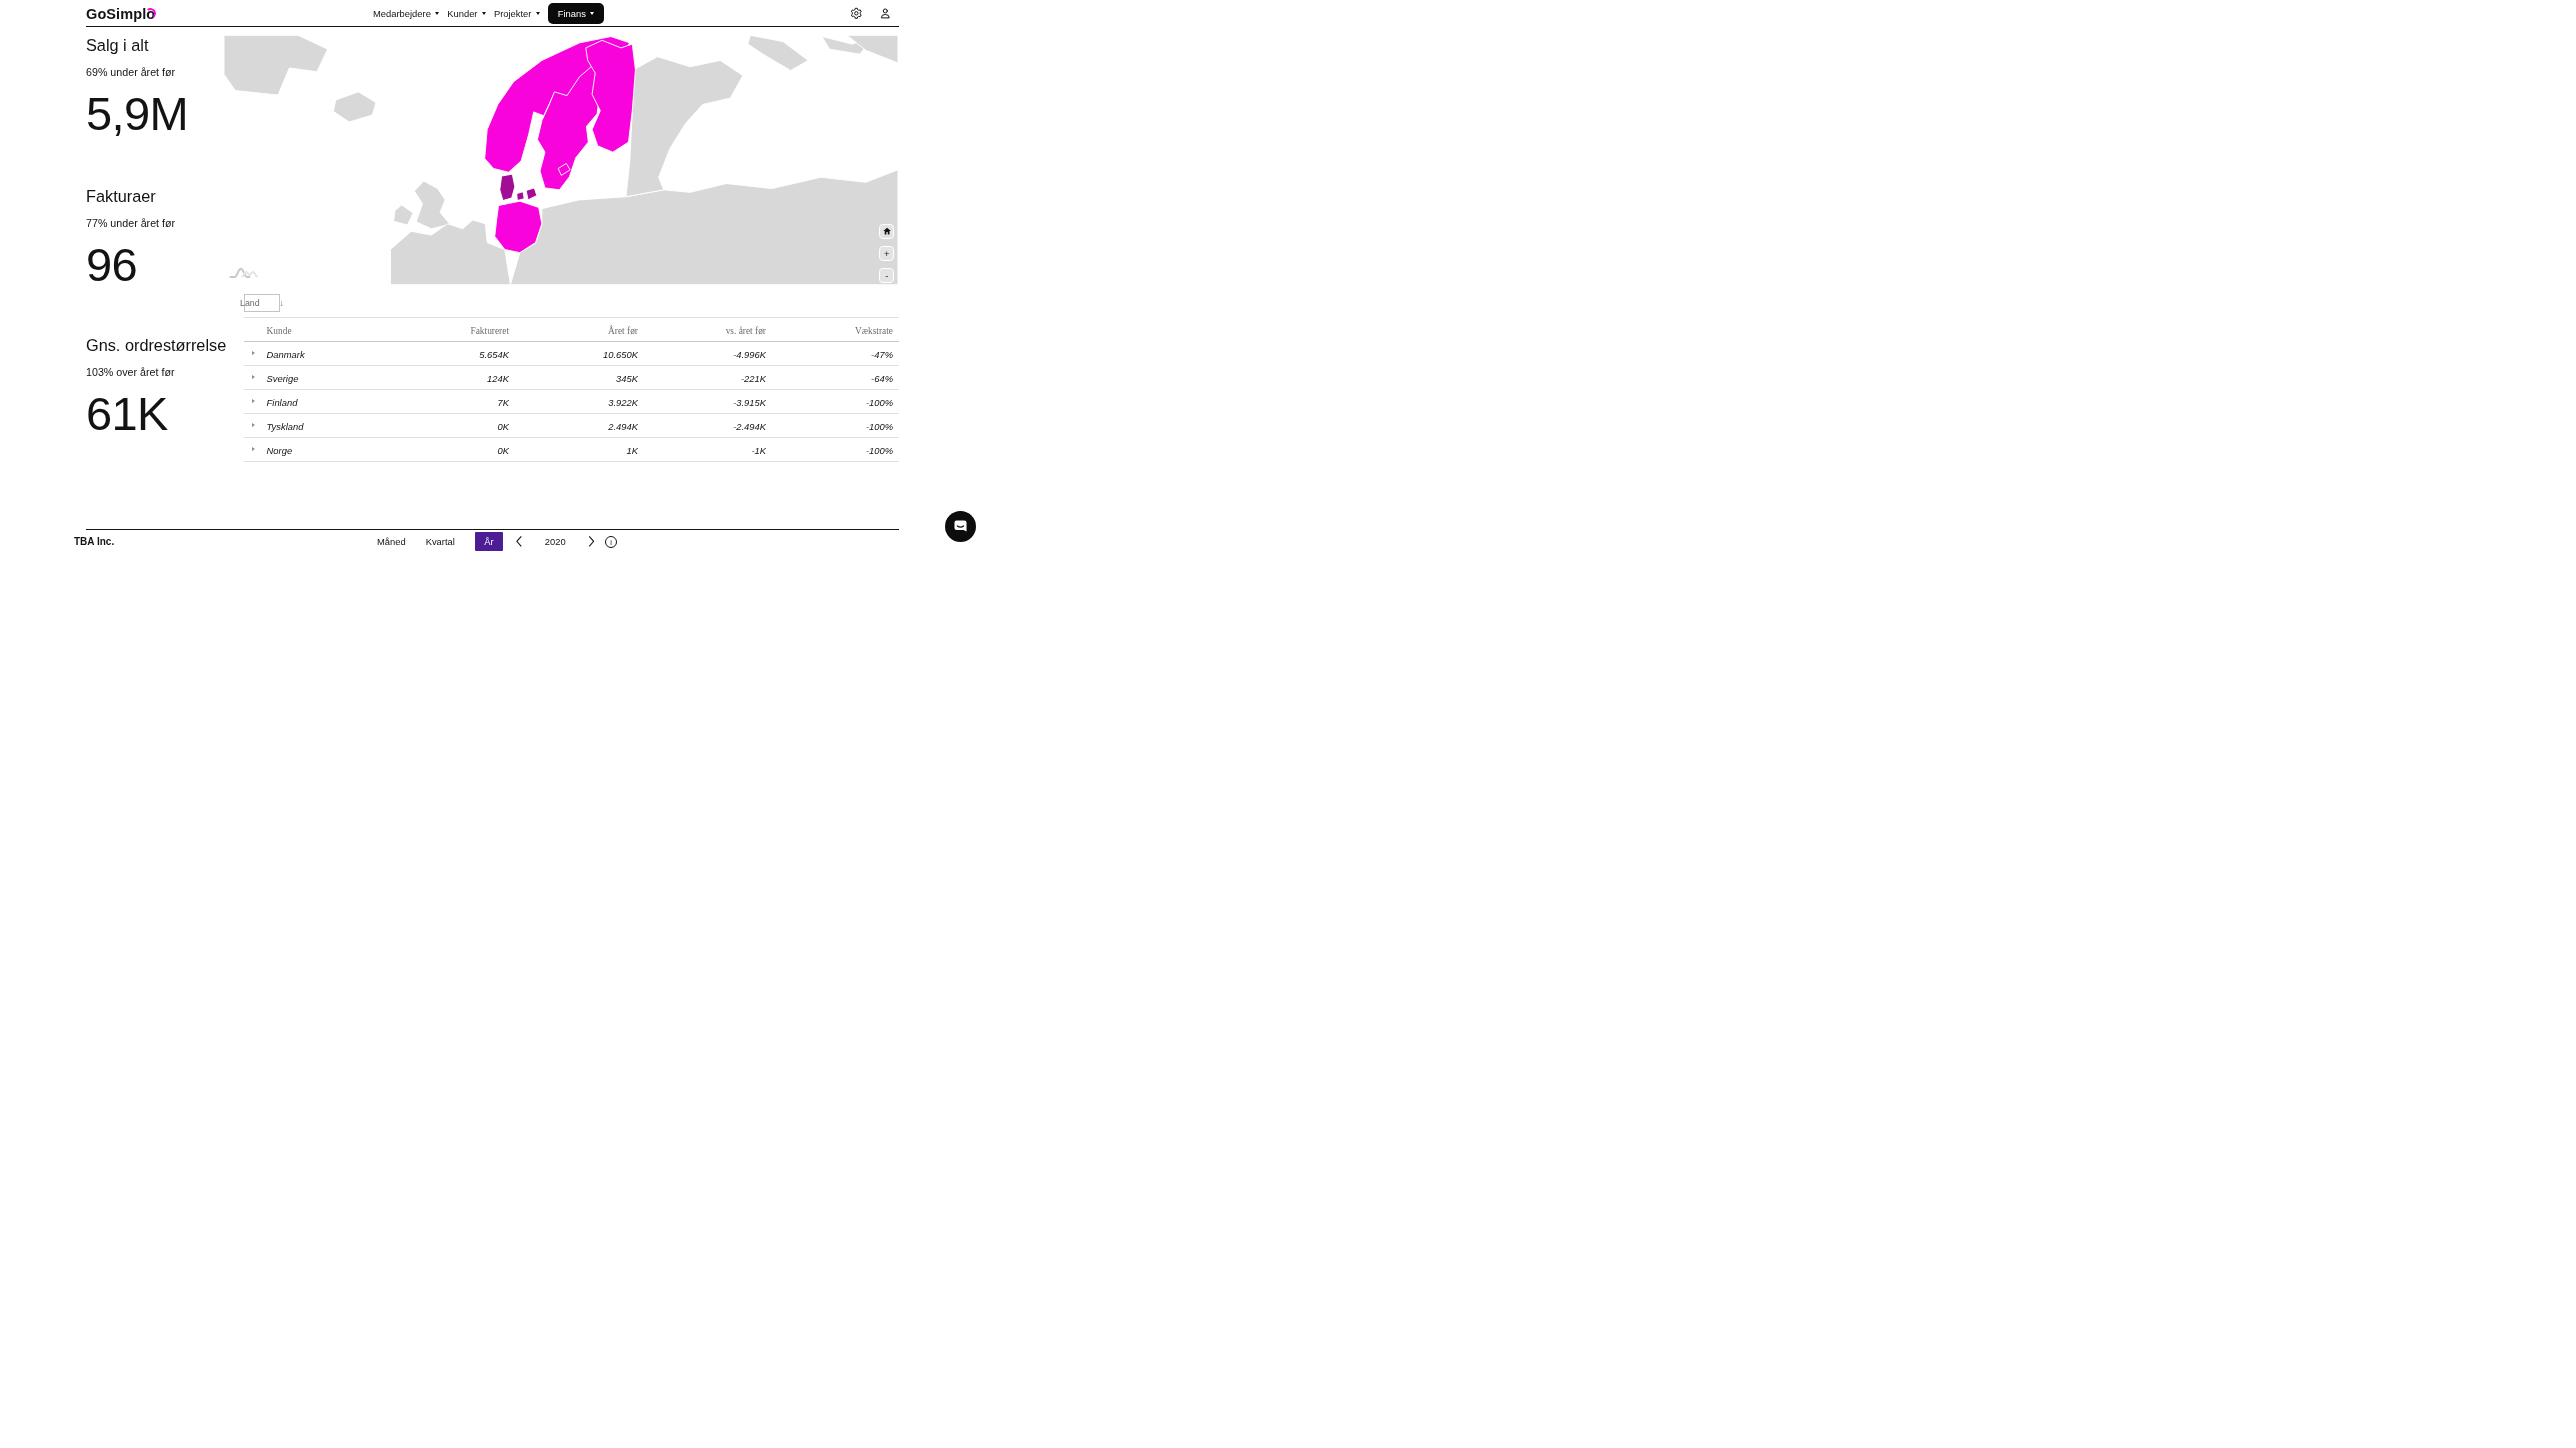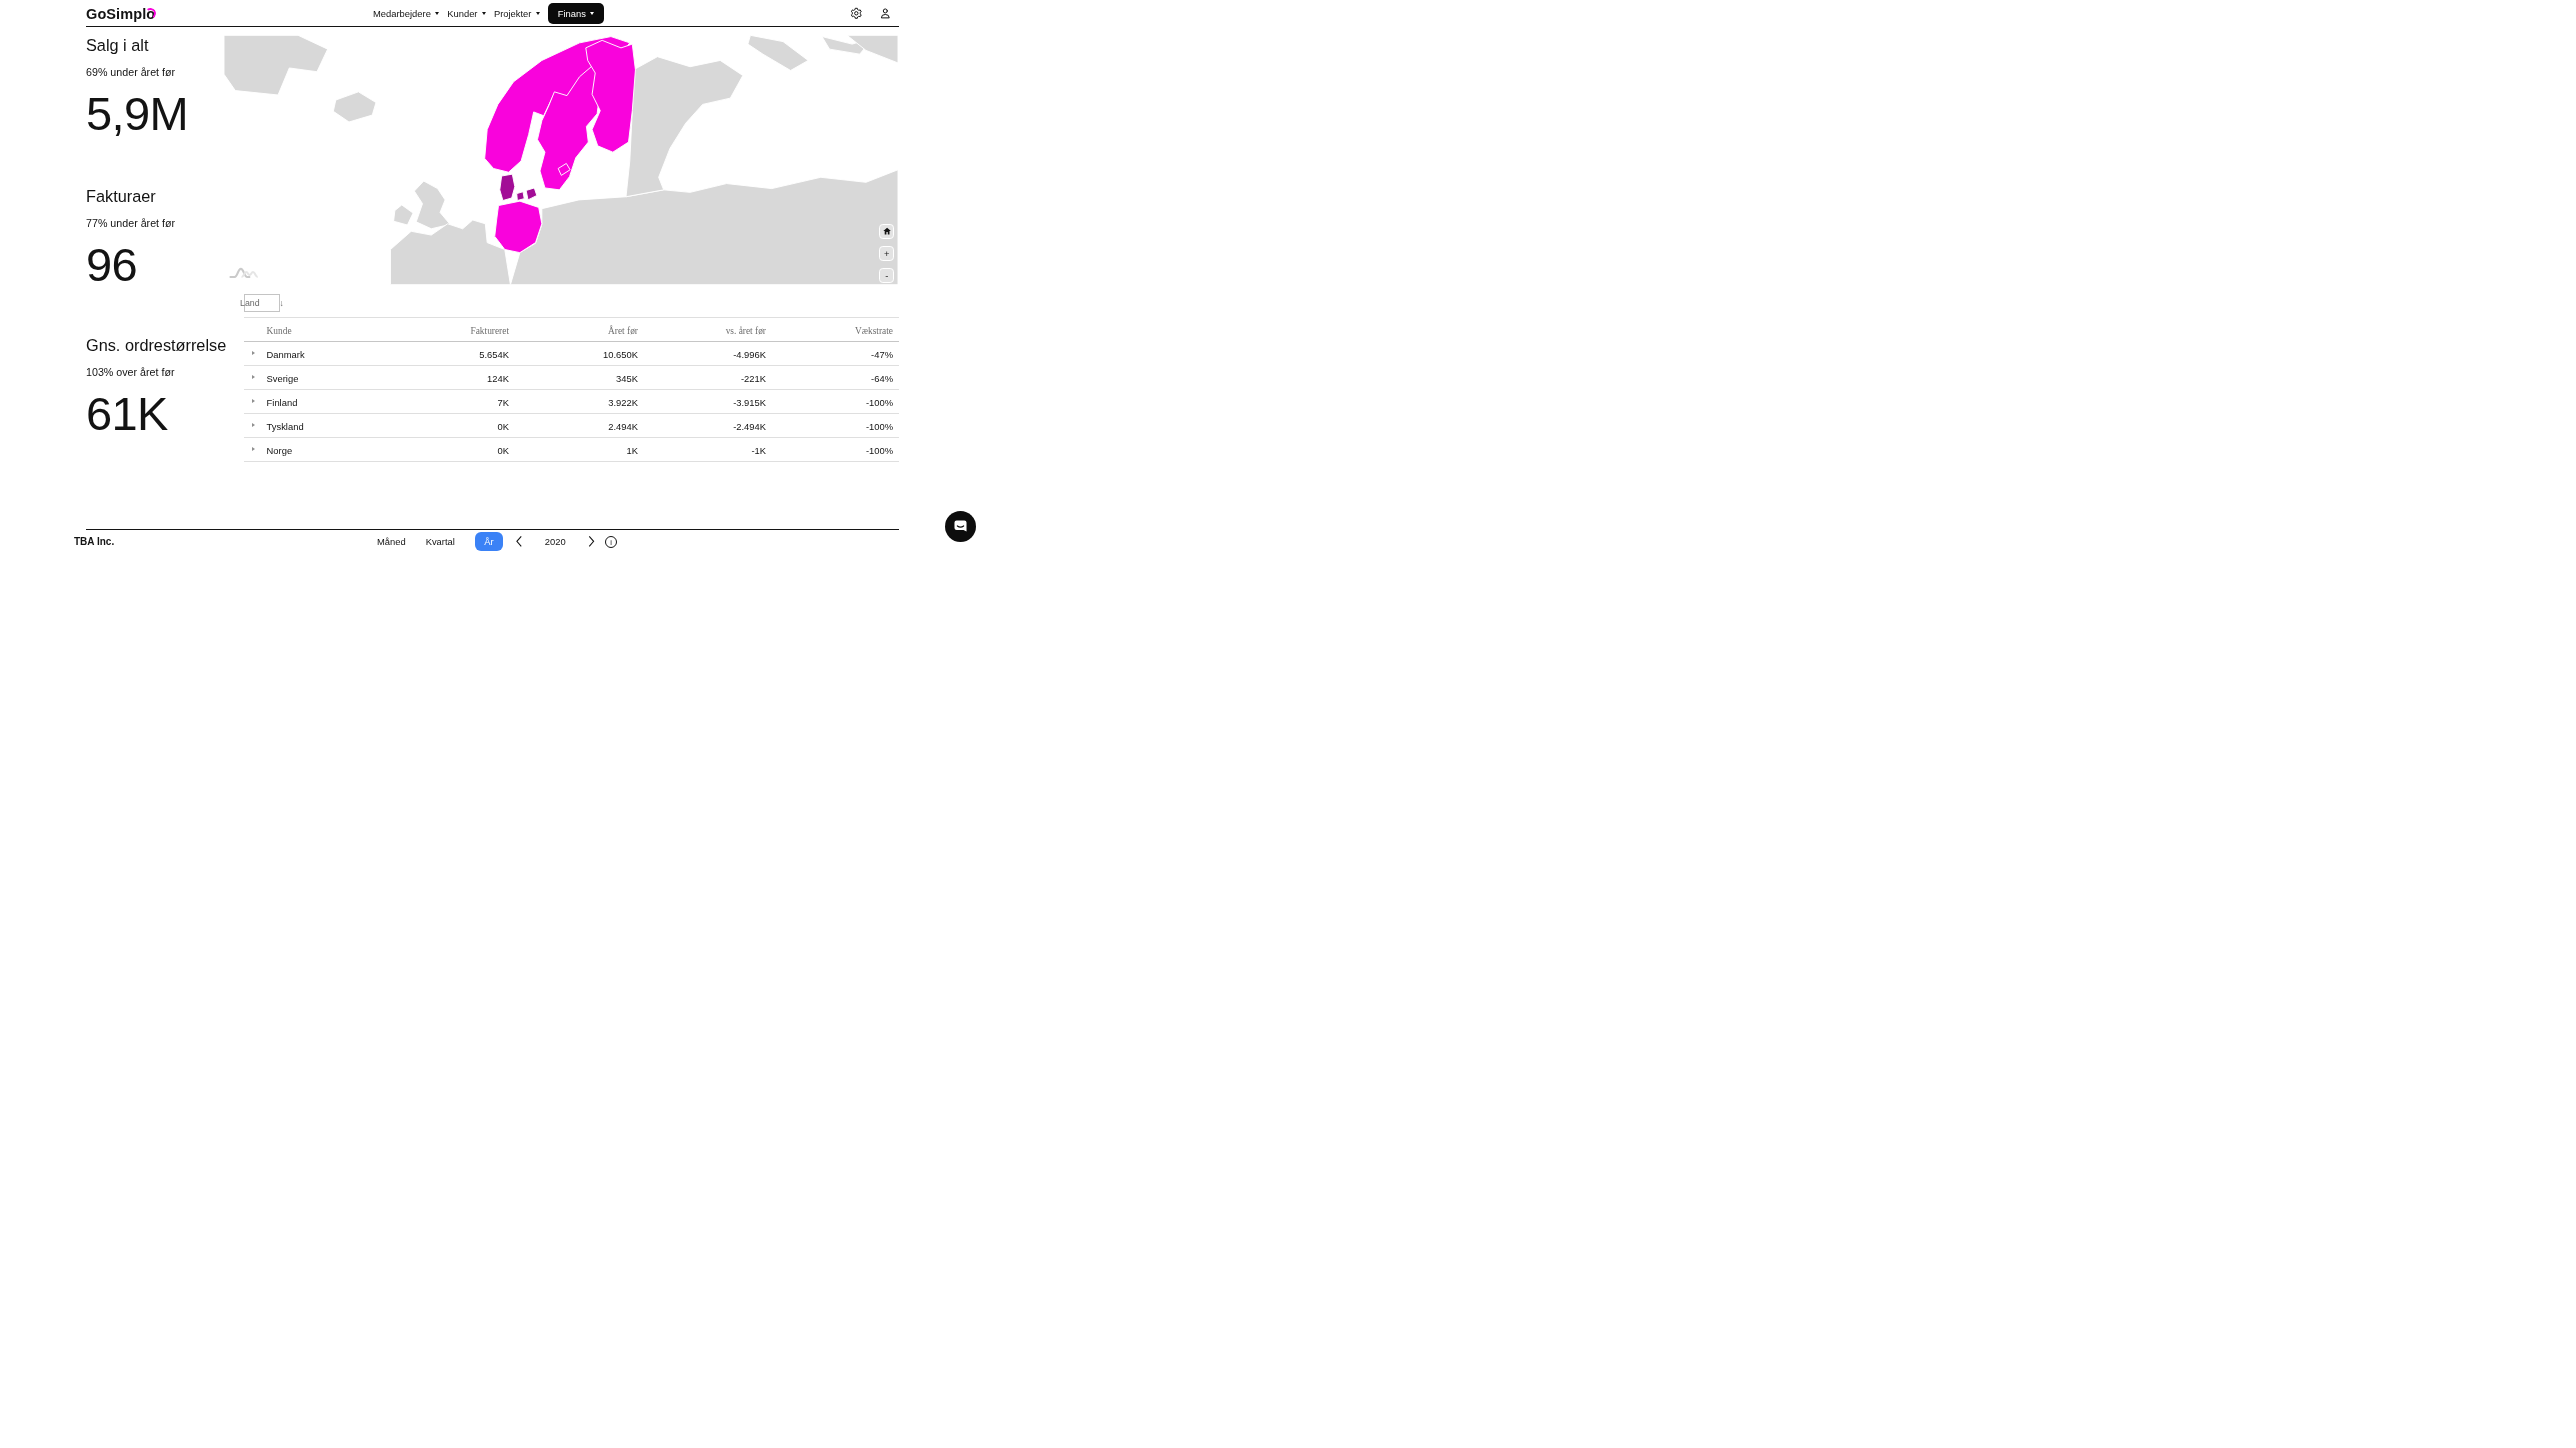--- a/index.html
+++ b/index.html
@@ -59,32 +59,32 @@
   .table{position:absolute;left:244px;top:317px;width:655px;font-size:9.4px;}
   .thead{position:relative;height:25px;border-top:0.6px solid var(--row-line);border-bottom:1.3px solid var(--header-line);color:var(--text-muted);}
   .thead .cell{top:7.5px;font-family:Liberation Serif, serif;}
   .cell{position:absolute;white-space:nowrap;}
   .cell.num{left:0;text-align:right;}
   .c-kunde{left:22.6px;}
   .c-fakt{width:265px;}
   .c-aret{width:394px;}
   .c-vs{width:522px;}
   .c-vaekst{width:649px;}
-  .trow{position:relative;height:24px;border-bottom:0.6px solid var(--row-line);cursor:pointer;}
+  .trow{position:relative;height:24px;border-bottom:0.6px solid var(--row-line);cursor:pointer;font-style:italic;}
   .trow .cell{top:7px;}
   .expander{
     position:absolute;left:8.2px;top:9.4px;width:0;height:0;
     border-left:3.8px solid #8F8F8F;border-top:2.5px solid transparent;border-bottom:2.5px solid transparent;cursor:pointer;
   }
   
   .footline{position:absolute;left:86px;right:87px;top:529px;border-top:0.9px solid #141414;}
   .company{position:absolute;left:74px;top:536px;font-size:10px;font-weight:bold;}
   .periods{position:absolute;left:377px;top:532px;display:flex;align-items:center;gap:20px;font-size:9.4px;height:19px;}
   .period{cursor:pointer;white-space:nowrap;}
-  .period.active{background:#3b82f6;color:#fff;padding:4.4px 9.4px;border-radius:6px;}
+  .period.active{background:#4c1d95;color:#fff;padding:4.4px 9.4px;border-radius:1px;}
   .year-nav{position:absolute;left:515px;top:532px;display:flex;align-items:center;gap:19.5px;height:19px;font-size:9.4px;}
   .year-label{min-width:26.4px;text-align:center;}
   .icon-btn{display:flex;align-items:center;justify-content:center;cursor:pointer;}
   .info-btn{
     position:absolute;left:605px;top:536px;width:12px;height:12px;border:0.9px solid #131313;border-radius:50%;
     display:flex;align-items:center;justify-content:center;font-size:7.5px;cursor:pointer;
   }
   
   .chat-bubble{
     position:absolute;left:945px;top:511px;width:31px;height:31px;border-radius:50%;

